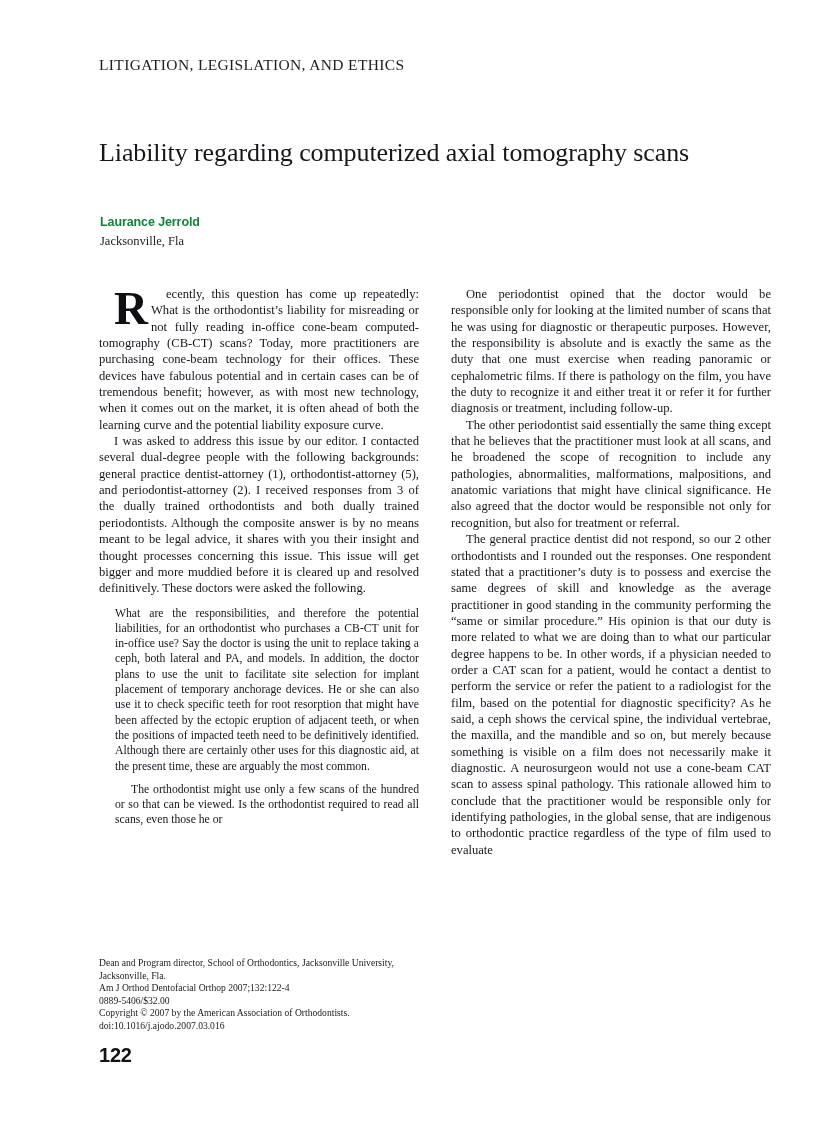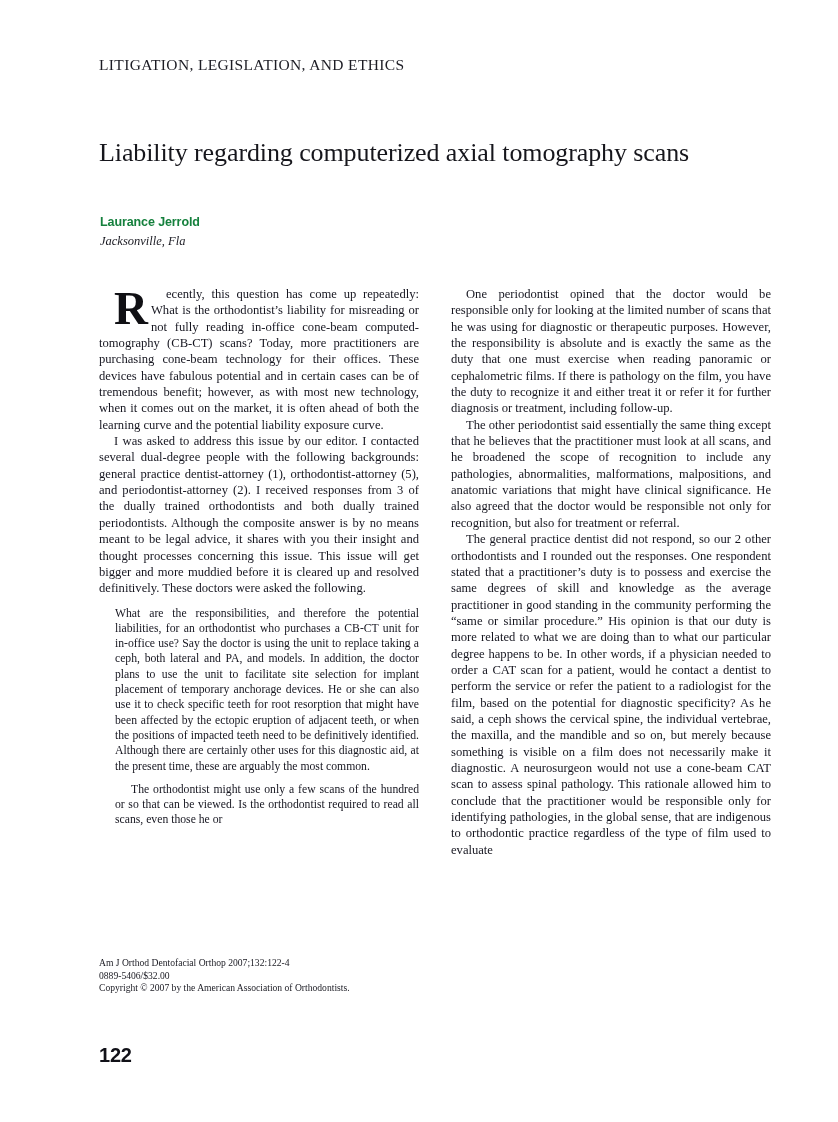--- a/index.html
+++ b/index.html
@@ -52,21 +52,20 @@
     font-size: 12.5px;
     font-weight: bold;
     color: #15803d;
     letter-spacing: -0.1px;
   }
   .affiliation {
     position: absolute;
     left: 84px;
     top: 234px;
     font-family: "Liberation Serif", serif;
-    font-style: italic;
     font-size: 12.5px;
     color: #1a1a22;
   }
 
   .col {
     position: absolute;
     top: 286px;
     width: 320px;
     font-size: 12.6px;
     line-height: 16.35px;
@@ -163,20 +162,22 @@
     </div>
   </div>
 
   <div class="col col-right">
     <p>One periodontist opined that the doctor would be responsible only for looking at the limited number of scans that he was using for diagnostic or therapeutic purposes. However, the responsibility is absolute and is exactly the same as the duty that one must exercise when reading panoramic or cephalometric films. If there is pathology on the film, you have the duty to recognize it and either treat it or refer it for further diagnosis or treatment, including follow-up.</p>
     <p>The other periodontist said essentially the same thing except that he believes that the practitioner must look at all scans, and he broadened the scope of recognition to include any pathologies, abnormalities, malformations, malpositions, and anatomic variations that might have clinical significance. He also agreed that the doctor would be responsible not only for recognition, but also for treatment or referral.</p>
     <p>The general practice dentist did not respond, so our 2 other orthodontists and I rounded out the responses. One respondent stated that a practitioner’s duty is to possess and exercise the same degrees of skill and knowledge as the average practitioner in good standing in the community performing the “same or similar procedure.” His opinion is that our duty is more related to what we are doing than to what our particular degree happens to be. In other words, if a physician needed to order a CAT scan for a patient, would he contact a dentist to perform the service or refer the patient to a radiologist for the film, based on the potential for diagnostic specificity? As he said, a ceph shows the cervical spine, the individual vertebrae, the maxilla, and the mandible and so on, but merely because something is visible on a film does not necessarily make it diagnostic. A neurosurgeon would not use a cone-beam CAT scan to assess spinal pathology. This rationale allowed him to conclude that the practitioner would be responsible only for identifying pathologies, in the global sense, that are indigenous to orthodontic practice regardless of the type of film used to evaluate</p>
   </div>
 
   <div class="footnote">
+    <div>Dean and Program director, School of Orthodontics, Jacksonville University, Jacksonville, Fla.</div>
     <div>Am J Orthod Dentofacial Orthop 2007;132:122-4</div>
     <div>0889-5406/$32.00</div>
     <div>Copyright © 2007 by the American Association of Orthodontists.</div>
+    <div>doi:10.1016/j.ajodo.2007.03.016</div>
   </div>
 
   <div class="page-number">122</div>
 
 </div>
 
 </body></html>

